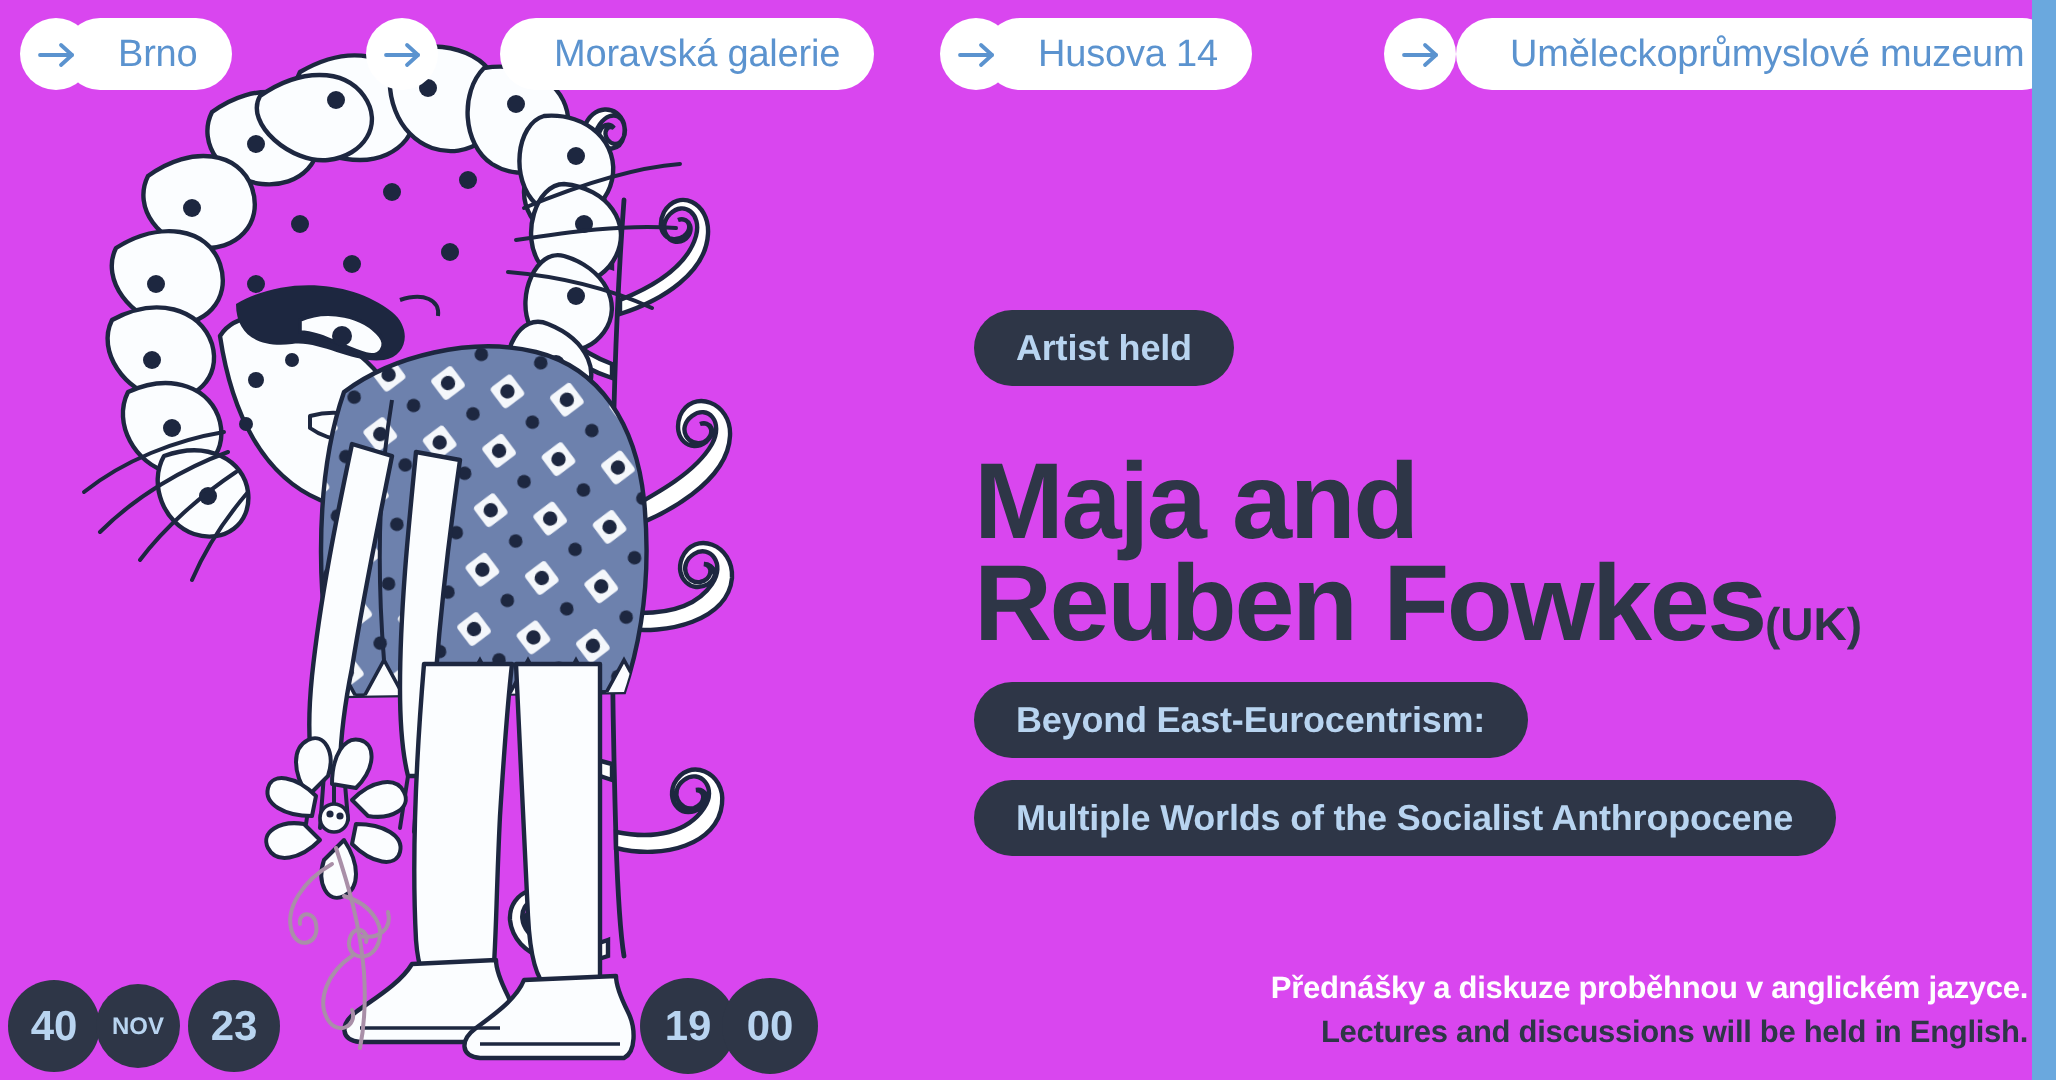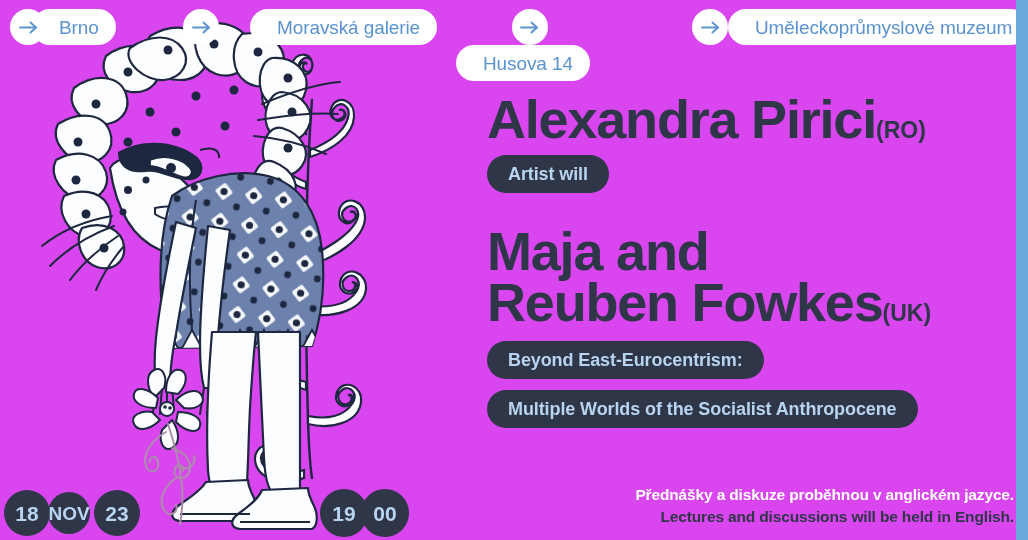--- a/index.html
+++ b/index.html
@@ -152,21 +152,21 @@
     display: flex;
     align-items: center;
     justify-content: center;
     font-weight: 700;
     line-height: 1;
   }
   .date-group { position: absolute; left: 4px; bottom: 2px; height: 50px; }
   .time-group { position: absolute; left: 320px; bottom: 2px; height: 50px; }
 
   .c-day   { width: 46px; height: 46px; font-size: 21px; top: 2px; }
-  .c-mon   { width: 42px; height: 42px; font-size: 19px; top: 4px; }
+  .c-mon   { width: 42px; height: 42px; font-size: 12px; top: 4px; }
   .c-time  { width: 48px; height: 48px; font-size: 21px; top: 1px; }
 </style>
 </head>
 <body>
 
 <div id="poster">
 
   <div class="illus">
     <svg width="470" height="540" viewBox="0 0 470 540" xmlns="http://www.w3.org/2000/svg">
       <defs>
@@ -383,21 +383,21 @@
         <svg width="19" height="13" viewBox="0 0 19 13" fill="none" stroke="#5b93cf" stroke-width="1.9" stroke-linecap="round" stroke-linejoin="round" aria-hidden="true">
           <path d="M1 6.5 H17"></path>
             <path d="M11.5 1.5 L17 6.5 L11.5 11.5"></path>
         </svg>
       </span>
       <span class="pill-body">
         <span class="pill-label">Moravská galerie</span>
       </span>
     </div>
 
-    <div class="pill" style="left:470px;flex-direction:column;">
+    <div class="pill" style="left:470px;">
       <span class="pill-arrow">
         <svg width="19" height="13" viewBox="0 0 19 13" fill="none" stroke="#5b93cf" stroke-width="1.9" stroke-linecap="round" stroke-linejoin="round" aria-hidden="true">
           <path d="M1 6.5 H17"></path>
             <path d="M11.5 1.5 L17 6.5 L11.5 11.5"></path>
         </svg>
       </span>
       <span class="pill-body">
         <span class="pill-label">Husova 14</span>
       </span>
     </div>
@@ -410,44 +410,41 @@
         </svg>
       </span>
       <span class="pill-body">
         <span class="pill-label">Uměleckoprůmyslové muzeum</span>
       </span>
     </div>
   </div>
 
   <div class="content">
 
-    <div class="headline" id="h1">
-      <span>Alexandra Pirici</span><span class="suffix">(RO)</span>
-    </div>
-
-    <div class="tagpill" id="tag1">Artist will</div>
+
+    <div class="tagpill" id="tag1">Artist held</div>
 
     <div class="headline" id="h2b">
       <span>Reuben Fowkes</span><span class="suffix">(UK)</span>
     </div>
 
     <div class="headline" id="h2a">Maja and</div>
 
     <div class="tagpill" id="tag3">Multiple Worlds of the Socialist Anthropocene</div>
 
     <div class="tagpill" id="tag2">Beyond East-Eurocentrism:</div>
 
     <div class="note" id="note-cs">Přednášky a diskuze proběhnou v anglickém jazyce.</div>
     <div class="note" id="note-en">Lectures and discussions will be held in English.</div>
   </div>
 
   <div class="badges">
 
     <div class="date-group">
-      <div class="circ c-day" style="left:0px;">18</div>
+      <div class="circ c-day" style="left:0px;">40</div>
       <div class="circ c-mon" style="left:44px;">NOV</div>
       <div class="circ c-day" style="left:90px;">23</div>
     </div>
 
     <div class="time-group">
       <div class="circ c-time" style="left:0px;">19</div>
       <div class="circ c-time" style="left:41px;">00</div>
     </div>
   </div>
 

